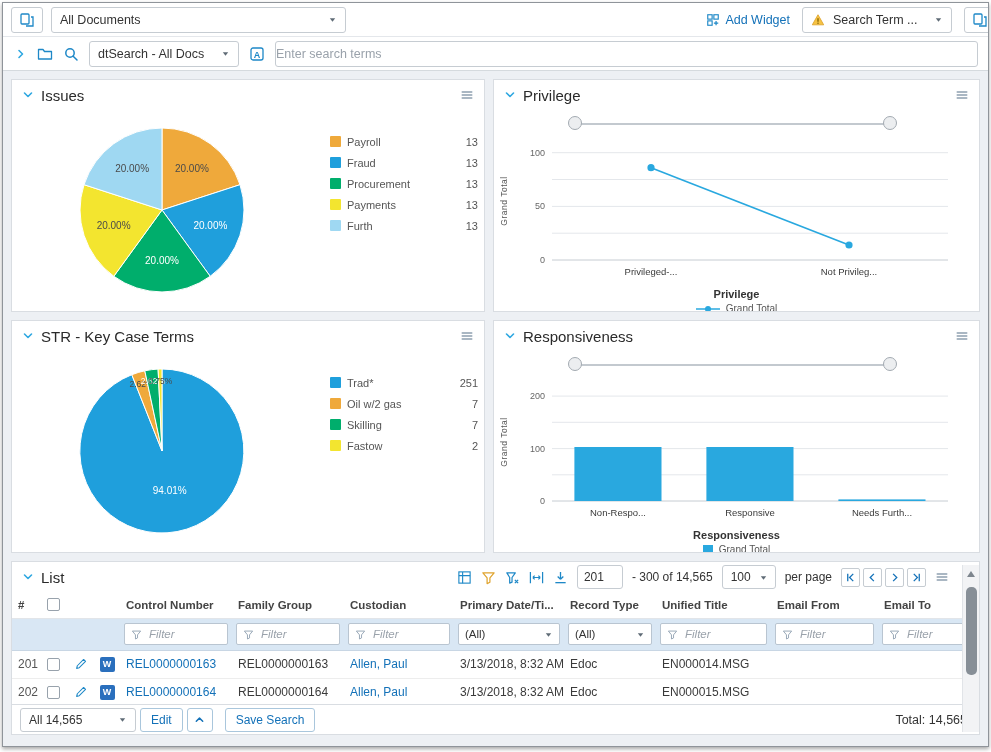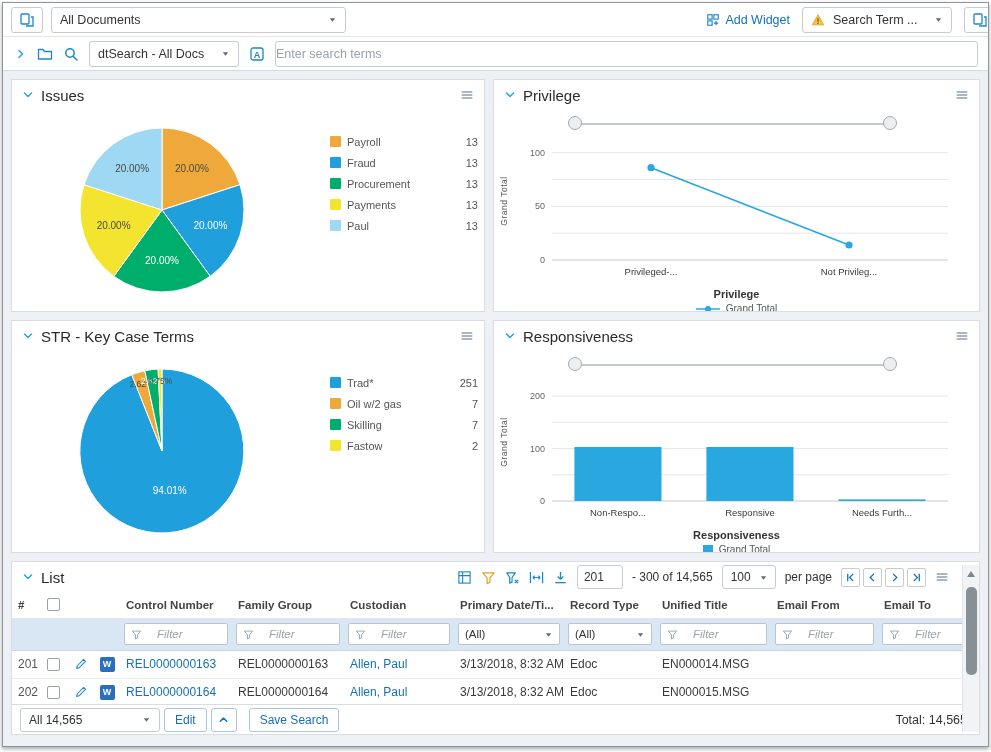--- a/index.html
+++ b/index.html
@@ -12,21 +12,21 @@
   .ic9{width:9px;height:9px}.ic11{width:11px;height:11px}.ic12{width:12px;height:12px}
   .ic14{width:14px;height:14px}.ic15{width:15px;height:15px}.ic16{width:16px;height:16px}
   .blue{color:#1E88C7}.lblue{color:#2FA8E1}.gold{color:#DFA32E}.gray{color:#8FA0B0}.linkc{color:#1371B8}
 
   
   .topbar { height:34px; border-bottom:1px solid #e4e7eb; display:flex; align-items:center; gap:8px;
             padding:0 8px; background:#fff; }
   .select { height:26px; background:#fff; border:1px solid #c6ccd2; border-radius:3px; display:inline-flex;
             align-items:center; gap:8px; padding:0 8px; font-size:12.5px; color:#333; }
   .select .caret { margin-left:auto; color:#5f6b76; flex:none; }
-  .w295{width:295px}.w128{width:128px}.w150{width:150px}.w130{width:150px}.w140{width:140px}.w54{width:54px}
+  .w295{width:295px}.w128{width:128px}.w150{width:150px}.w130{width:150px}.w140{width:116px}.w54{width:54px}
   .iconbtn { height:26px; min-width:32px; border:1px solid #c6ccd2; border-radius:3px; background:#fff;
              display:inline-flex; align-items:center; justify-content:center; }
   .tright { margin-left:auto; display:flex; align-items:center; gap:12px; }
   .linkbtn { color:#1371B8; font-size:12.5px; display:inline-flex; gap:5px; align-items:flex-end; white-space:nowrap; }
   .partial { margin-right:-16px; }
 
   
   .searchbar { height:34px; border-bottom:1px solid #d5dade; display:flex; align-items:center; gap:10px;
                padding:0 10px 0 12px; background:#fff; }
   .search-input { flex:1; height:26px; border:1px solid #c6ccd2; border-radius:3px; padding:0 0;
@@ -66,21 +66,21 @@
   .mini { height:24px; font-size:12px; }
   .pgbtn { width:19px; height:19px; border:1px solid #c6ccd2; border-radius:2px; display:inline-flex;
            align-items:center; justify-content:center; color:#1371B8; background:#fff; }
   .pggrp { display:flex; gap:3px; }
 
   table { border-collapse:collapse; table-layout:fixed; width:976px; font-size:12px; color:#3a3a3a; }
   thead th { height:26px; text-align:left; font-size:11.5px; color:#444; padding:0 6px; font-weight:bold;
              border-bottom:1px solid #e2e5e9; white-space:nowrap; overflow:hidden; }
   tr.filter td { background:#d9e7f4; height:32px; padding:2px 4px; border-bottom:1px solid #c8d6e4; overflow:hidden; }
   .filter-box { height:22px; background:#fff; border:1px solid #b9c5d1; border-radius:2px; display:flex;
-                align-items:center; gap:15px; padding:0 6px; color:#8fa0b0; }
+                align-items:center; gap:7px; padding:0 6px; color:#8fa0b0; }
   .filter-box .ph { font-style:italic; font-size:11.5px; color:#9aa2ab; }
   .filter-box.fsel { color:#333; font-size:11.5px; justify-content:space-between; }
   tbody td { height:28px; padding:0 6px; border-bottom:1px solid #ededed; white-space:nowrap; overflow:hidden; }
   td.c, th.c { text-align:center; padding:0 2px; }
   a.link { color:#1371B8; text-decoration:none; }
   .cb { width:13px; height:13px; border:1px solid #98a2ac; border-radius:2px; background:#fff; display:inline-block; vertical-align:middle; }
   .wordic { width:15px; height:15px; background:#2a6fbd; color:#fff; font-size:9px; font-weight:bold;
             display:inline-flex; align-items:center; justify-content:center; border-radius:2px; }
   .rownum { color:#555; }
 
@@ -287,21 +287,21 @@
                 <span class="ll">Procurement</span>
                 <span class="lv">13</span>
               </div>
               <div class="legend-row">
                 <span class="sw" style="background:#F3E52F"></span>
                 <span class="ll">Payments</span>
                 <span class="lv">13</span>
               </div>
               <div class="legend-row">
                 <span class="sw" style="background:#9FD8F2"></span>
-                <span class="ll">Paul</span>
+                <span class="ll">Furth</span>
                 <span class="lv">13</span>
               </div>
             </div>
         </div>
       </div>
 
       <div class="widget">
         <div class="whead">
           <svg class="ic ic12 lblue">
               <use href="#i-chev-d"></use>

